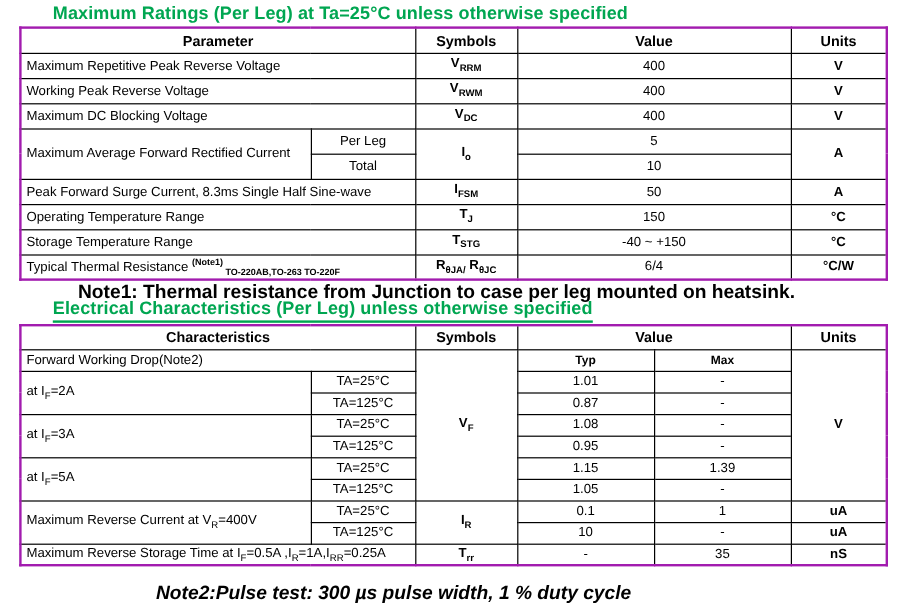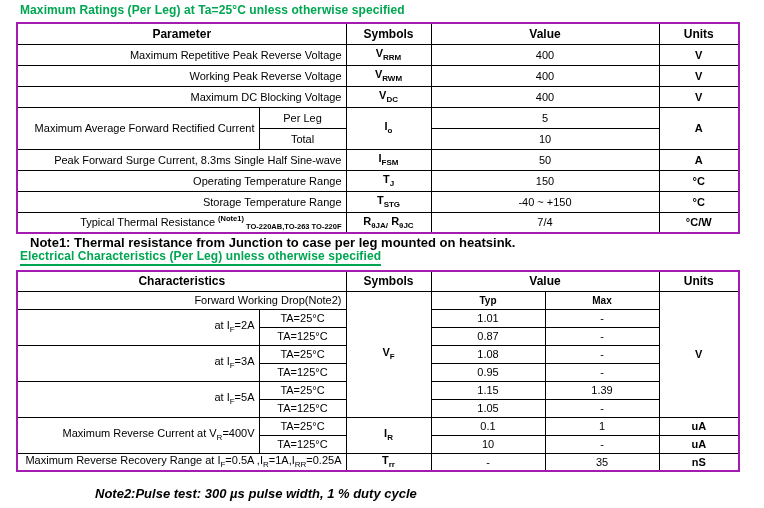--- a/index.html
+++ b/index.html
@@ -3,46 +3,46 @@
 <meta charset="utf-8">
 <style>
   :root { --green: #00a651; --ink: #000; }
   * { box-sizing: border-box; }
   html,body { margin:0; padding:0; background:#fff; }
   .page {
     position: relative; width: 764px; height: 508px; background:#fff;
     font-family: "Liberation Sans", sans-serif; color: var(--ink); overflow: hidden;
   }
   .heading {
-    position: absolute; left: 20px; font-size: 12px; font-weight: bold;
+    position: absolute; left: 44px; font-size: 15px; font-weight: bold;
     color: var(--green); white-space: nowrap; letter-spacing: .1px;
   }
   #heading1 { top: 3px; }
   #heading2 { top: 249px; border-bottom: 2px solid var(--green); padding-bottom: 1px; display:inline-block; }
   table.dtable {
     position: absolute; left: 16px; border-collapse: collapse; table-layout: fixed;
     border: 2px solid #a21caf; width: 722px;
   }
   #table1 { top: 22px; }
   #table2 { top: 270px; }
   .dtable th, .dtable td {
     border: 1px solid #000; padding: 0 4px; font-size: 11px;
     text-align: center; vertical-align: middle; overflow: hidden; white-space: nowrap;
   }
   .dtable th { font-size: 12px; font-weight: bold; }
   #table1 th, #table1 td { height: 21px; }
   #table2 th { height: 20px; margin-top: 41px; }
   #table2 td { height: 18px; }
-  td.param { text-align: right; }
+  td.param { text-align: left; }
   td.sym, td.units { font-weight: bold; }
   td.subhead { font-weight: bold; font-size: 10px; }
   sub { font-size: 8px; line-height: 1; }
   sub.tiny, sup.tiny { font-size: 7.5px; font-weight: bold; line-height: 1; }
   .note {
-    position: absolute; font-size: 13px; font-weight: bold; white-space: nowrap;
+    position: absolute; font-size: 16px; font-weight: bold; white-space: nowrap; margin-left: 35px;
   }
   #note1 { left: 30px; top: 235px; }
   #note2 { left: 95px; top: 486px; font-style: italic; }
 </style>
 </head>
 <body>
 
 <div class="page">
 
   <div class="heading" id="heading1">Maximum Ratings (Per Leg) at Ta=25°C unless otherwise specified</div>
@@ -105,21 +105,21 @@
     </tr>
     <tr>
       <td colspan="2" class="param">Storage Temperature Range</td>
       <td class="sym"><span>T</span><sub>STG</sub></td>
       <td>-40 ~ +150</td>
       <td class="units">°C</td>
     </tr>
     <tr>
       <td colspan="2" class="param"><span>Typical Thermal Resistance </span><sup class="tiny">(Note1)</sup><sub class="tiny"> TO-220AB,TO-263 TO-220F</sub></td>
       <td class="sym"><span>R</span><sub>θJA/</sub><span> R</span><sub>θJC</sub></td>
-      <td>7/4</td>
+      <td>6/4</td>
       <td class="units">°C/W</td>
     </tr>
   </tbody>
     </table>
 
   <div class="note" id="note1">Note1: Thermal resistance from Junction to case per leg mounted on heatsink.</div>
 
   <div class="heading" id="heading2">Electrical Characteristics (Per Leg) unless otherwise specified</div>
 
   <table class="dtable" id="table2">
@@ -186,21 +186,21 @@
       <td>1</td>
       <td class="units">uA</td>
     </tr>
     <tr>
       <td>TA=125°C</td>
       <td>10</td>
       <td>-</td>
       <td class="units">uA</td>
     </tr>
     <tr>
-      <td colspan="2" class="param"><span>Maximum Reverse Recovery Range  at I</span><sub>F</sub><span>=0.5A ,I</span><sub>R</sub><span>=1A,I</span><sub>RR</sub><span>=0.25A</span></td>
+      <td colspan="2" class="param"><span>Maximum Reverse Storage Time  at I</span><sub>F</sub><span>=0.5A ,I</span><sub>R</sub><span>=1A,I</span><sub>RR</sub><span>=0.25A</span></td>
       <td class="sym"><span>T</span><sub>rr</sub></td>
       <td>-</td>
       <td>35</td>
       <td class="units">nS</td>
     </tr>
   </tbody>
     </table>
 
   <div class="note" id="note2">Note2:Pulse test: 300 µs pulse width, 1 % duty cycle</div>
 

